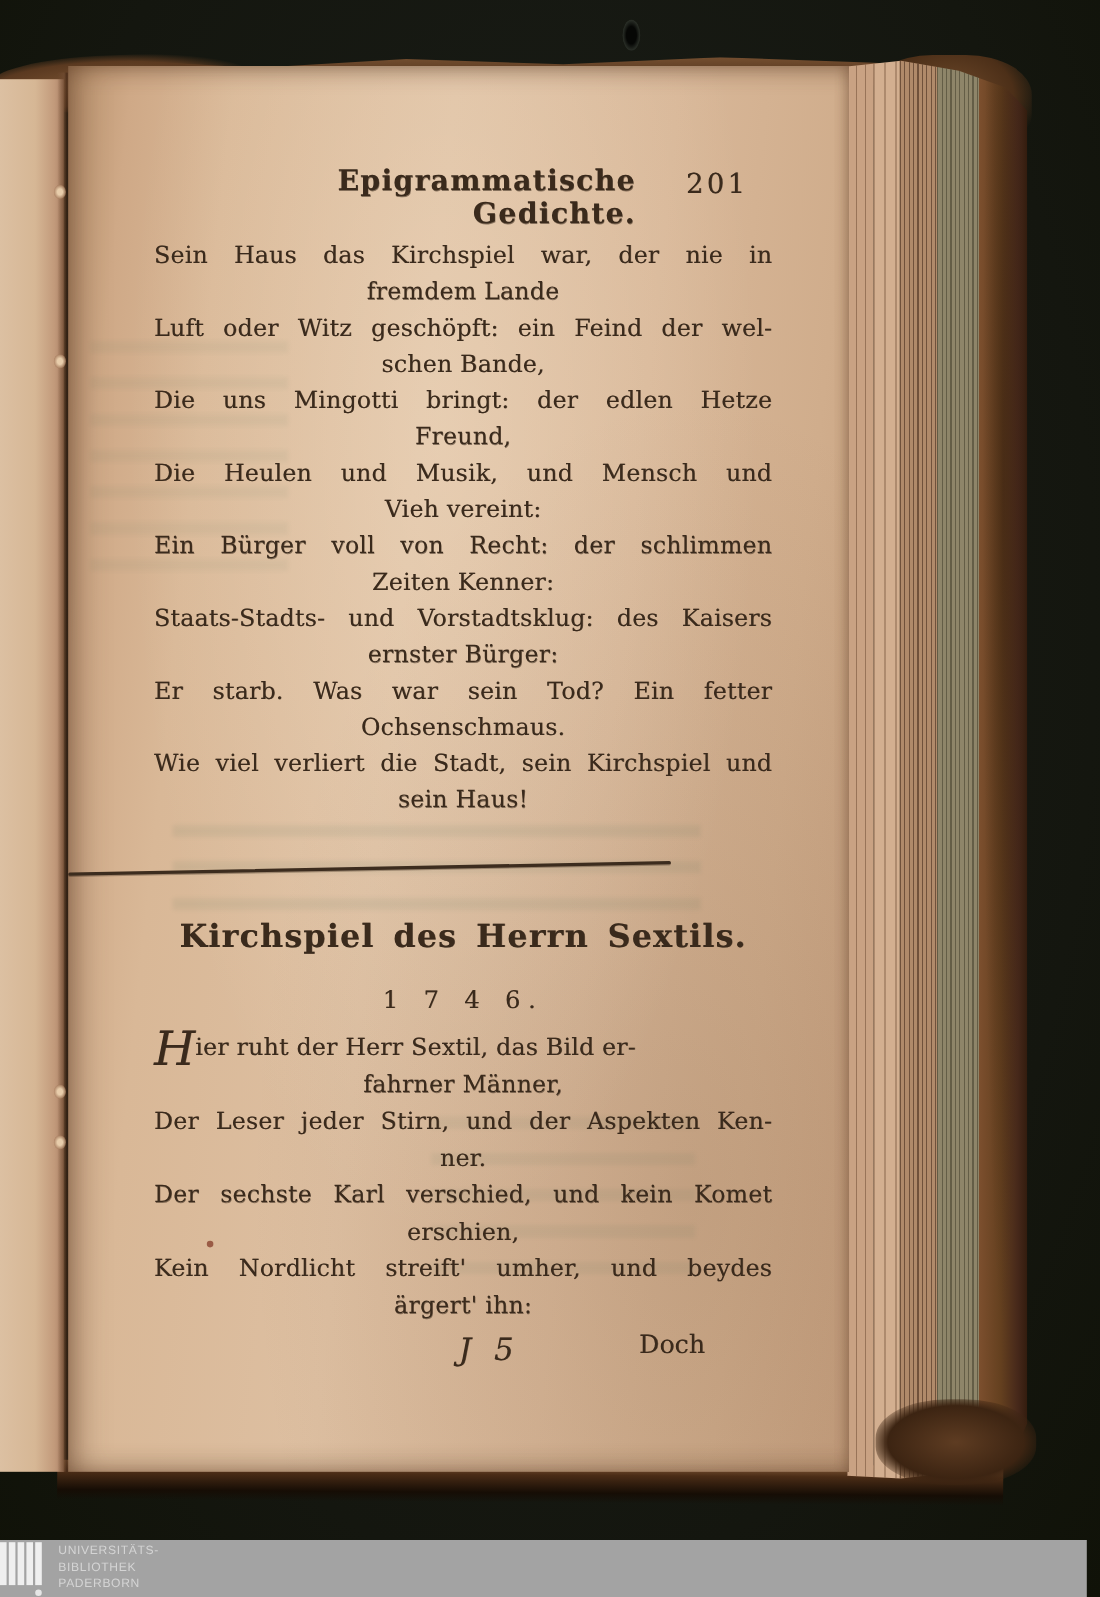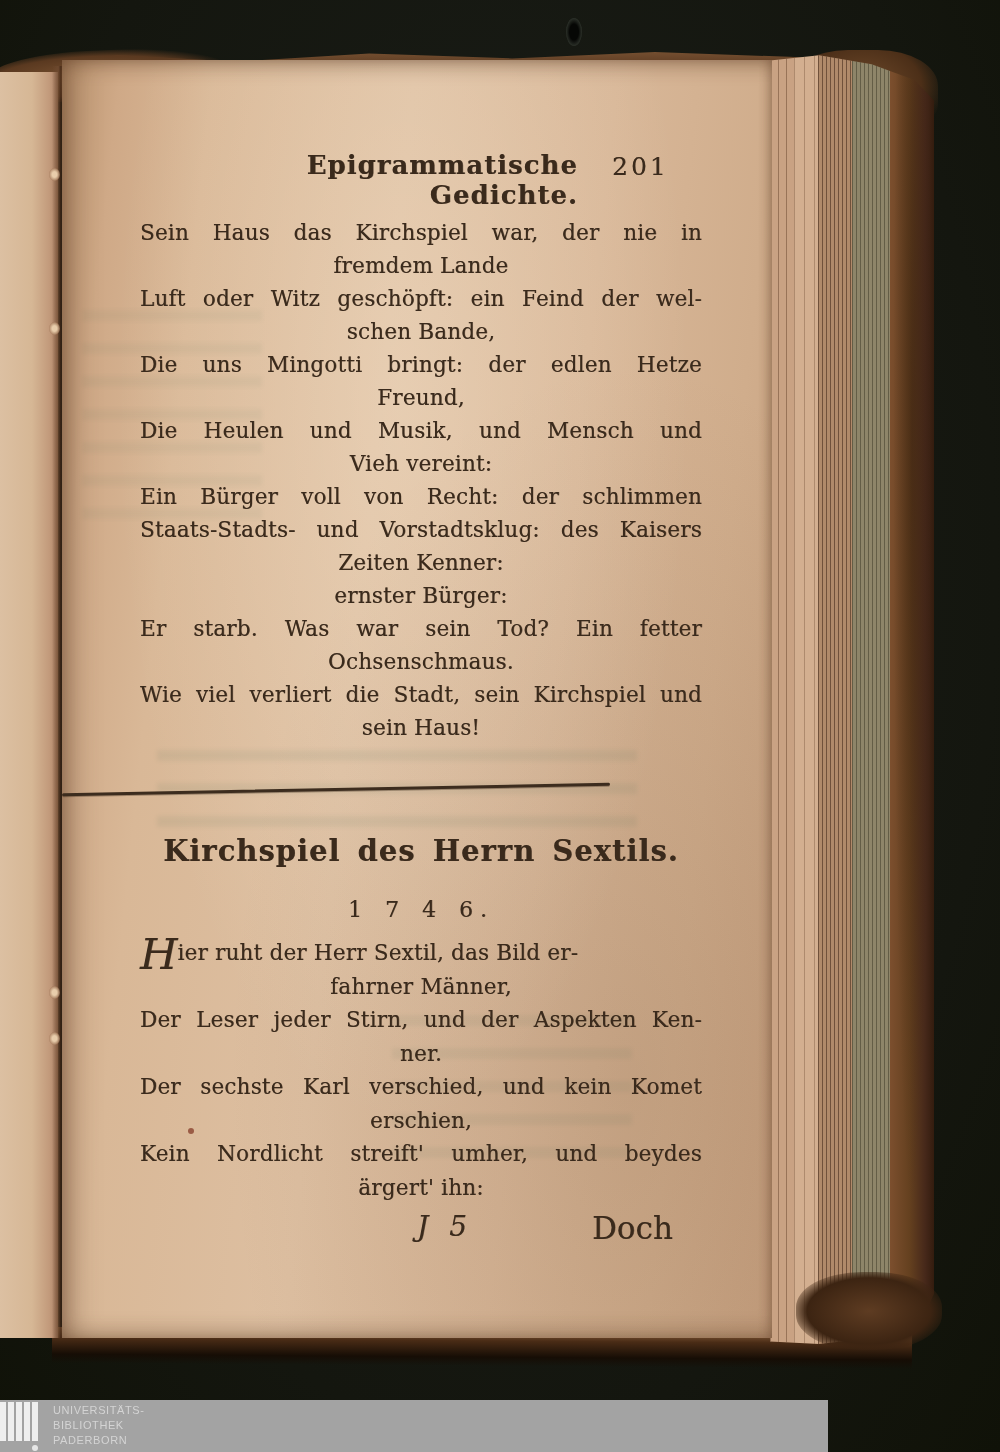--- a/index.html
+++ b/index.html
@@ -56,36 +56,36 @@
   .speck{left:566px;top:18px;width:16px;height:28px;border-radius:50%;
          background:radial-gradient(ellipse,#060705 40%,rgba(90,100,90,.3) 70%,rgba(0,0,0,0) 80%);}
   .flyspeck{left:126px;top:1068px;width:6px;height:6px;border-radius:50%;background:#8a4330;opacity:.8;}
   .ghost{filter:blur(2px);opacity:.09;color:#4e6b52;
          background:repeating-linear-gradient(180deg,currentColor 0 11px,rgba(0,0,0,0) 11px 33px);}
 
   
   .sect{left:78px;width:562px;color:#3a2a1c;
         text-shadow:0.4px 0.3px 0.6px rgba(58,42,28,.55);}
   .rtitle{left:48px;top:0;width:390px;text-align:right;font-size:26px;font-weight:700;letter-spacing:1px;}
-  .pagenum{left:472px;top:2px;width:80px;text-align:left;font-size:25px;letter-spacing:3px;}
+  .pagenum{left:472px;top:2px;width:80px;text-align:center;font-size:25px;letter-spacing:3px;}
   .vline{position:relative;display:block;height:33px;line-height:33px;font-size:21.5px;letter-spacing:.2px;white-space:nowrap;}
   .j{text-align:justify;text-align-last:justify;}
   .c{text-align:center;}
   .p2 .vline{height:33.5px;line-height:33.5px;}
   .rule{left:0;top:728px;width:548px;height:3px;background:#3c2c1e;border-radius:2px;
         transform:rotate(-1.1deg);box-shadow:0 1px 0 rgba(60,44,30,.35);}
   .h2{top:766px;text-align:center;font-size:29px;font-weight:700;letter-spacing:1px;word-spacing:6px;height:50px;line-height:50px;}
   .year{top:834px;text-align:center;font-size:22px;letter-spacing:7px;word-spacing:2px;height:32px;line-height:32px;}
   .dropcap{position:relative;display:inline-block;font-size:43px;line-height:10px;font-style:italic;vertical-align:-9px;letter-spacing:0;}
   .footer{top:1150px;height:40px;}
   .sig{left:277px;top:0;font-size:28px;font-style:italic;letter-spacing:6px;}
-  .catch{left:452px;top:0;font-size:31px;}
+  .catch{left:441px;top:0;font-size:23px;}
 
   
-  .band{left:0;top:1400px;width:828px;height:52px;background:#a3a3a3;z-index:50;}
+  .band{left:0;top:1400px;width:988px;height:52px;background:#a3a3a3;z-index:50;}
   .bar{top:2px;width:6px;height:39px;background:#efefef;}
   .bardot{left:32px;top:45px;width:6px;height:6px;border-radius:50%;background:#e6e6e6;}
   .wmtext{left:53px;top:3px;width:220px;font-family:"Liberation Sans",sans-serif;
           font-size:11px;line-height:15px;font-weight:500;letter-spacing:.6px;color:#d4d4d4;}
   .wmtext div{position:static;}
 </style>
 </head>
 <body>
 
 <div class="scene">
@@ -128,22 +128,22 @@
     <div class="sect" style="top:156px;">
       <div class="vline j">Sein Haus das Kirchspiel war, der nie in</div>
       <div class="vline c">fremdem Lande</div>
       <div class="vline j">Luft oder Witz geschöpft: ein Feind der wel-</div>
       <div class="vline c">schen Bande,</div>
       <div class="vline j">Die uns Mingotti bringt: der edlen Hetze</div>
       <div class="vline c">Freund,</div>
       <div class="vline j">Die Heulen und Musik, und Mensch und</div>
       <div class="vline c">Vieh vereint:</div>
       <div class="vline j">Ein Bürger voll von Recht: der schlimmen</div>
+      <div class="vline c">Zeiten Kenner:</div>
       <div class="vline j">Staats-Stadts- und Vorstadtsklug: des Kaisers</div>
-      <div class="vline c">Zeiten Kenner:</div>
       <div class="vline c">ernster Bürger:</div>
       <div class="vline j">Er starb. Was war sein Tod? Ein fetter</div>
       <div class="vline c">Ochsenschmaus.</div>
       <div class="vline j">Wie viel verliert die Stadt, sein Kirchspiel und</div>
       <div class="vline c">sein Haus!</div>
     </div>
 
     <div class="sect rule"></div>
 
     <div class="sect h2">Kirchspiel des Herrn Sextils.</div>

